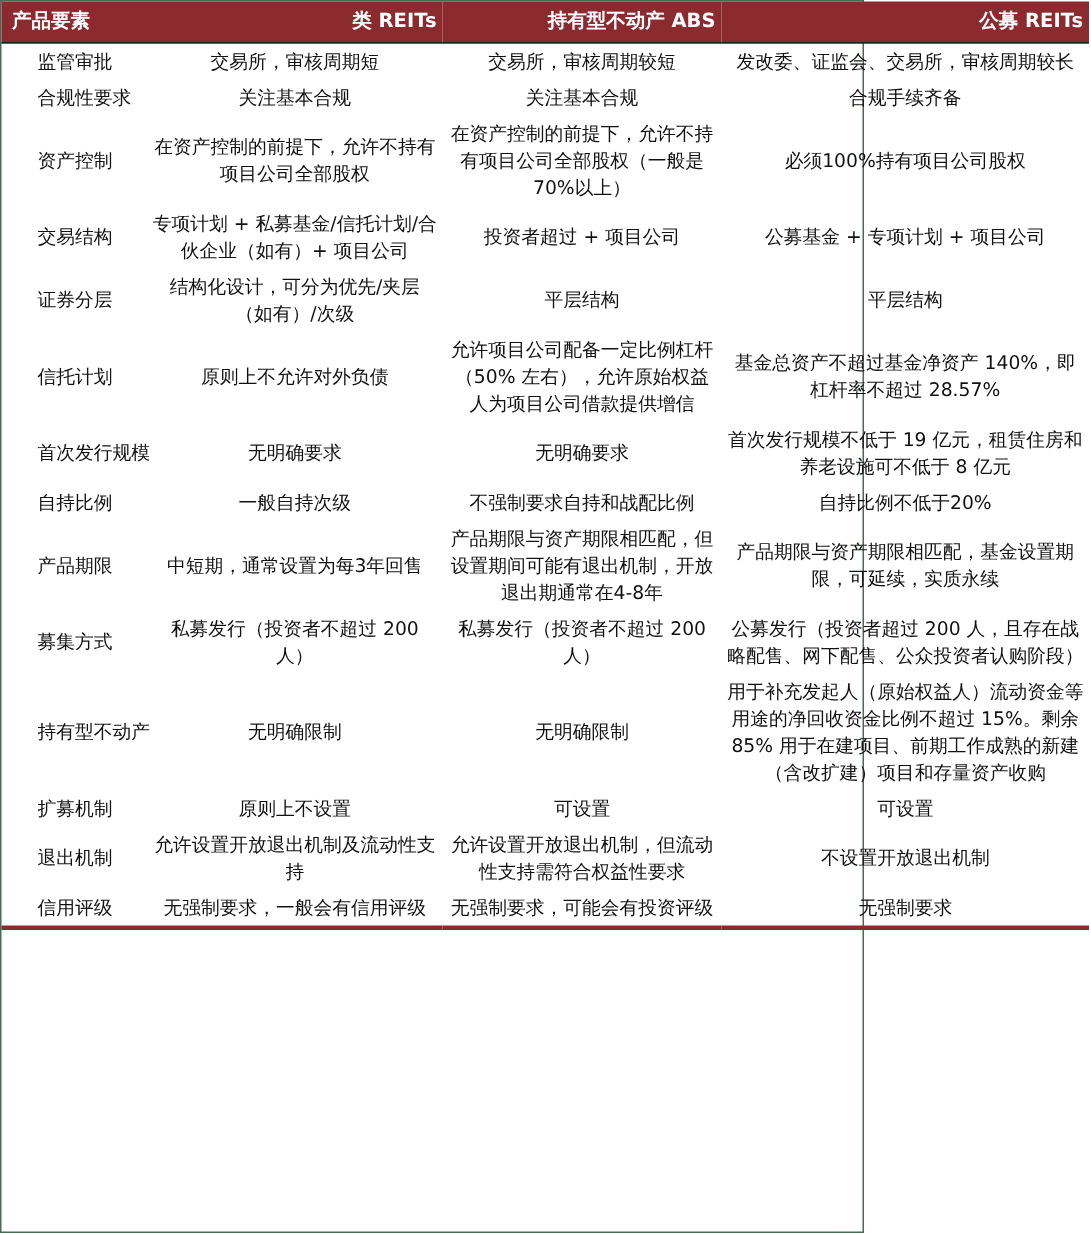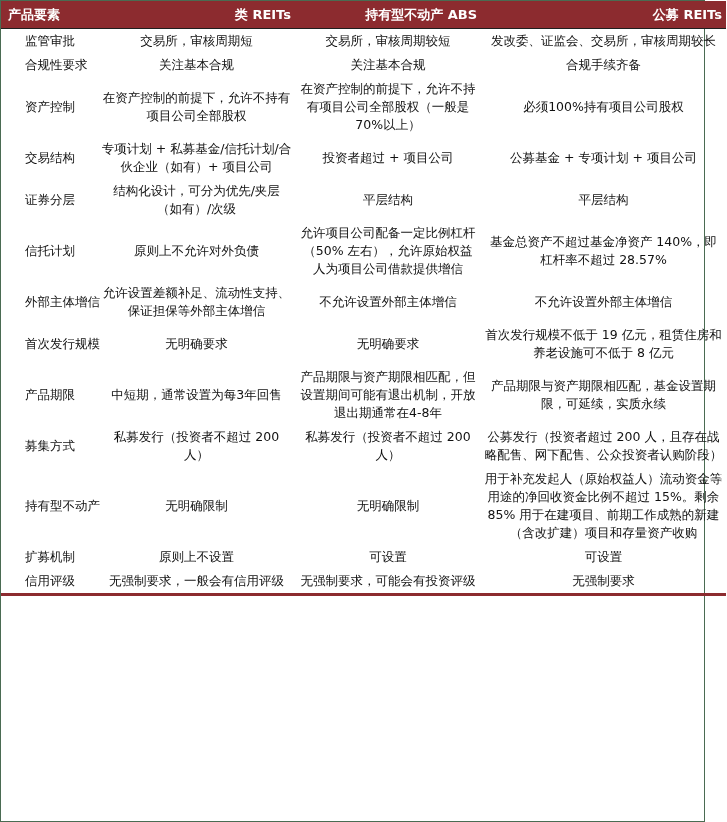--- a/index.html
+++ b/index.html
@@ -11,21 +11,21 @@
     --bottom-band:#8c2b2f;
   }
   html,body{margin:0;padding:0;background:#ffffff;}
   body{
     width:727px;
     font-family:"DejaVu Sans","Liberation Sans",sans-serif;
     color:var(--body-fg);
   }
   .table-frame{
     box-sizing:border-box;
-    width:705px;
+    width:576px;
     min-height:822px;
     border:1px solid var(--frame);
     background:#ffffff;
   }
   table{
     width:100%;
     border-collapse:collapse;
     table-layout:fixed;
     border-bottom:3px solid var(--bottom-band);
   }
@@ -113,30 +113,30 @@
           <td>平层结构</td>
           <td>平层结构</td>
         </tr>
         <tr>
           <th>信托计划</th>
           <td>原则上不允许对外负债</td>
           <td>允许项目公司配备一定比例杠杆（50% 左右），允许原始权益人为项目公司借款提供增信</td>
           <td>基金总资产不超过基金净资产 140%，即杠杆率不超过 28.57%</td>
         </tr>
         <tr>
-          <th>外部主体增信</th>
-          <td>允许设置差额补足、流动性支持、保证担保等外部主体增信</td>
-          <td>不允许设置外部主体增信</td>
-          <td>不允许设置外部主体增信</td>
-        </tr>
-        <tr>
           <th>首次发行规模</th>
           <td>无明确要求</td>
           <td>无明确要求</td>
           <td>首次发行规模不低于 19 亿元，租赁住房和养老设施可不低于 8 亿元</td>
+        </tr>
+        <tr>
+          <th>自持比例</th>
+          <td>一般自持次级</td>
+          <td>不强制要求自持和战配比例</td>
+          <td>自持比例不低于20%</td>
         </tr>
         <tr>
           <th>产品期限</th>
           <td>中短期，通常设置为每3年回售</td>
           <td>产品期限与资产期限相匹配，但设置期间可能有退出机制，开放退出期通常在4-8年</td>
           <td>产品期限与资产期限相匹配，基金设置期限，可延续，实质永续</td>
         </tr>
         <tr>
           <th>募集方式</th>
           <td>私募发行（投资者不超过 200 人）</td>
@@ -149,20 +149,26 @@
           <td>无明确限制</td>
           <td>用于补充发起人（原始权益人）流动资金等用途的净回收资金比例不超过 15%。剩余 85% 用于在建项目、前期工作成熟的新建（含改扩建）项目和存量资产收购</td>
         </tr>
         <tr>
           <th>扩募机制</th>
           <td>原则上不设置</td>
           <td>可设置</td>
           <td>可设置</td>
         </tr>
         <tr>
+          <th>退出机制</th>
+          <td>允许设置开放退出机制及流动性支持</td>
+          <td>允许设置开放退出机制，但流动性支持需符合权益性要求</td>
+          <td>不设置开放退出机制</td>
+        </tr>
+        <tr>
           <th>信用评级</th>
           <td>无强制要求，一般会有信用评级</td>
           <td>无强制要求，可能会有投资评级</td>
           <td>无强制要求</td>
         </tr>
       </tbody>
   </table>
 </div>
 
 </body></html>

